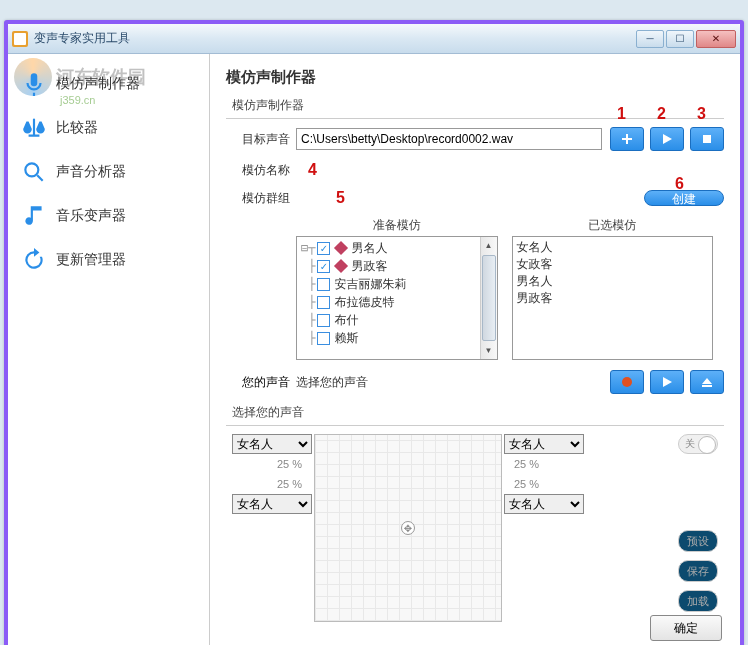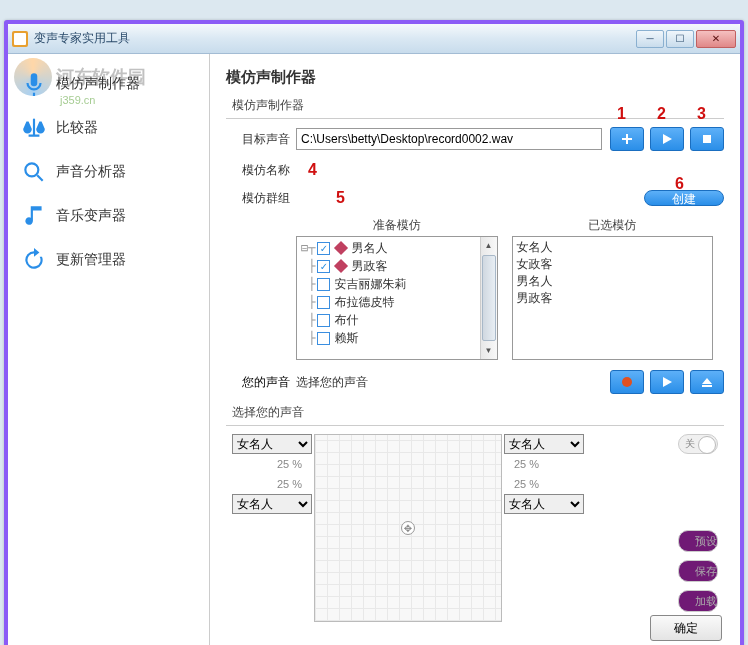--- a/index.html
+++ b/index.html
@@ -53,21 +53,21 @@
 .voice-label { width: 58px; text-align: right; margin-right: 6px; }
 .voice-text { flex: 1; color: #333; }
 .mixer-grid-row { display: flex; align-items: flex-start; }
 .mixer-left { width: 86px; display: flex; flex-direction: column; align-items: flex-end; }
 .mixer-select { width: 80px; height: 20px; font-size: 12px; border: 1px solid #888; }
 .mixer-grid { width: 188px; height: 188px; border: 1px solid #bbb; background: repeating-linear-gradient(0deg, #e8e8e8, #e8e8e8 1px, transparent 1px, transparent 12px), repeating-linear-gradient(90deg, #e8e8e8, #e8e8e8 1px, transparent 1px, transparent 12px), #f8f8f8; position: relative; margin: 0 2px; }
 .mixer-center { position: absolute; top: 50%; left: 50%; width: 14px; height: 14px; margin: -7px 0 0 -7px; border: 1px solid #999; border-radius: 50%; background: #fff; display: flex; align-items: center; justify-content: center; font-size: 10px; color: #888; cursor: move; }
 .mixer-right { width: 86px; display: flex; flex-direction: column; align-items: flex-start; }
 .pct-label { font-size: 11px; color: #888; margin: 4px 10px; }
 .mixer-side-btns { display: flex; flex-direction: column; gap: 8px; margin-left: auto; padding-right: 6px; }
-.side-btn { width: 40px; height: 22px; border: 1px solid #ccc; border-radius: 10px; background: #701a75; color: #aaa; font-size: 11px; text-align: right; line-height: 20px; }
+.side-btn { width: 40px; height: 22px; border: 1px solid #ccc; border-radius: 10px; background: #0c4a6e; color: #aaa; font-size: 11px; text-align: center; line-height: 20px; }
 .toggle-off { width: 40px; height: 20px; border: 1px solid #ccc; border-radius: 10px; background: #f0f0f0; position: relative; }
 .toggle-off::after { content: ""; position: absolute; right: 1px; top: 1px; width: 16px; height: 16px; background: #fff; border: 1px solid #bbb; border-radius: 50%; }
 .toggle-off span { position: absolute; left: 6px; top: 2px; font-size: 10px; color: #888; }
 .footer { position: absolute; bottom: 12px; right: 18px; }
 .ok-btn { width: 72px; height: 26px; background: linear-gradient(to bottom, #fafafa, #e4e4e4); border: 1px solid #888; border-radius: 3px; font-size: 12px; cursor: pointer; }
 </style>
 </head>
 <body>
 
 <div class="window">

